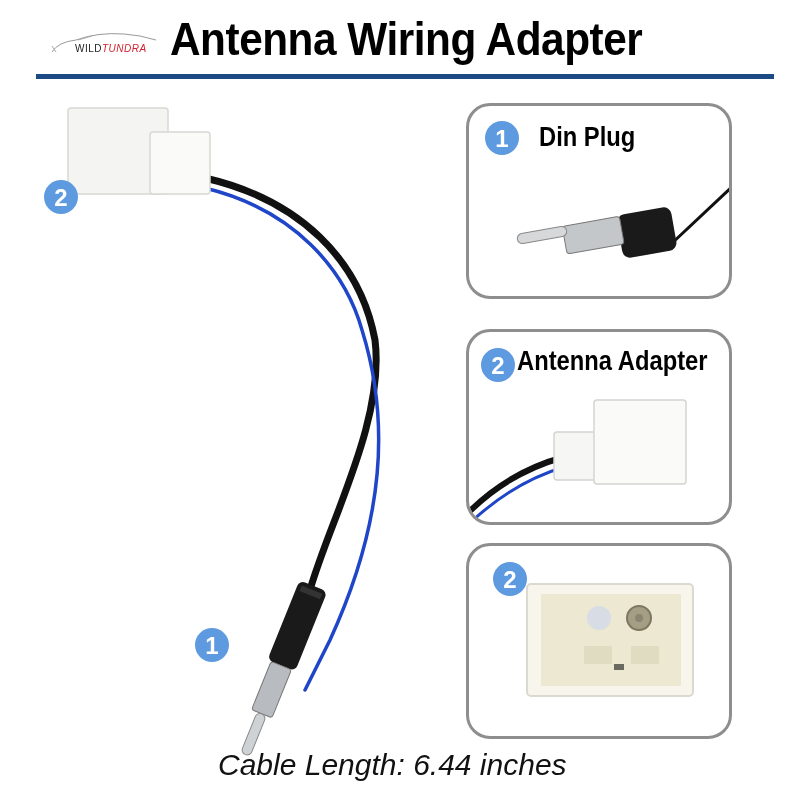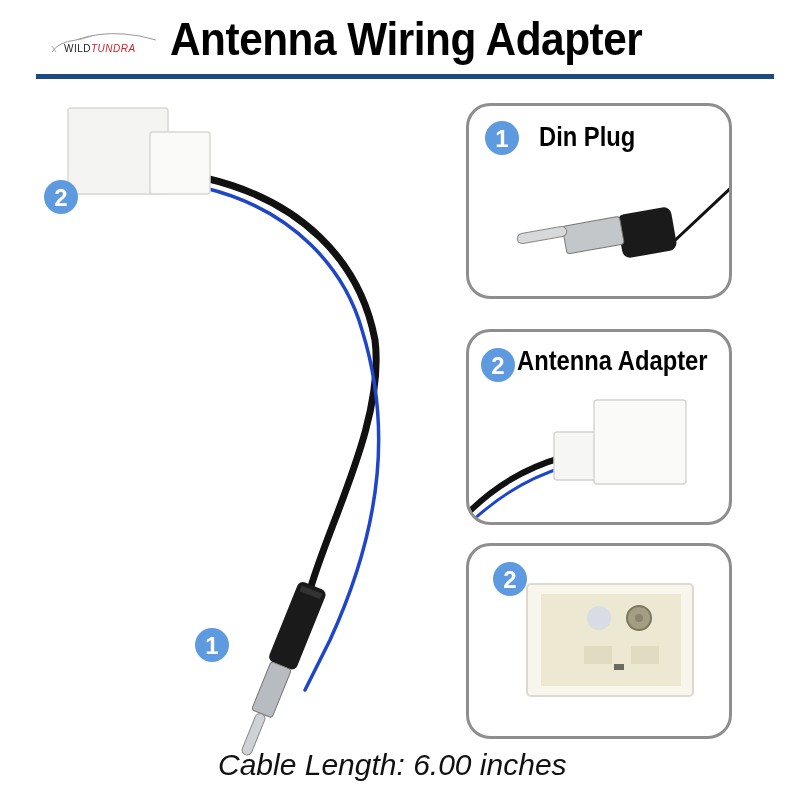--- a/index.html
+++ b/index.html
@@ -1,20 +1,20 @@
 <!DOCTYPE html>
 <html><head>
 <meta charset="utf-8">
 <style>
   html, body { margin:0; padding:0; background:#ffffff; }
   body { width:800px; height:800px; position:relative; overflow:hidden; font-family:"Liberation Sans", sans-serif; }
   .abs { position:absolute; }
   .logo { left:48px; top:30px; width:110px; height:28px; }
   .logo-text { position:absolute; left:16px; top:13px; font-size:10px; letter-spacing:0.5px; font-family:"Liberation Sans", sans-serif; }
-  .logo-text .wild { color:#222; }
+  .logo-text .wild { color:#222;margin-left:11px; }
   .logo-text .tundra { color:#d5202e;font-style:italic; }
   .title { left:170px; top:12px; font-size:46px; font-weight:bold; color:#000; letter-spacing:-0.5px; transform:scaleX(0.92); transform-origin:left top; white-space:nowrap; }
   .rule { left:36px; top:74px; width:738px; height:5px; background:#1c4a84; }
   .badge { position:absolute; width:34px; height:34px; border-radius:50%; background:#5e9ae0; color:#fff; font-weight:bold; font-size:24px; text-align:center; line-height:35px; font-family:"Liberation Sans", sans-serif; }
   .panel { position:absolute; left:466px; width:266px; border:3px solid #8e8e8e; border-radius:24px; background:#fff; box-sizing:border-box; overflow:hidden; }
   .panel-label { position:absolute; font-size:27px; font-weight:bold; color:#000; transform:scaleX(0.88); transform-origin:left top; white-space:nowrap; }
   .caption { left:218px; top:748px; font-size:30px; font-style:italic; color:#111; white-space:nowrap; }
   svg { position:absolute; left:0; top:0; }
 </style>
 </head>
@@ -79,13 +79,13 @@
     <rect x="72" y="48" width="140" height="92" fill="#ece8d2"></rect>
     <circle cx="130" cy="72" r="12" fill="#d8dce4"></circle>
     <circle cx="170" cy="72" r="12" fill="#a49e84" stroke="#7d7762" stroke-width="2"></circle>
     <circle cx="170" cy="72" r="4" fill="#8a8470"></circle>
     <rect x="115" y="100" width="28" height="18" fill="#e0dcc2"></rect>
     <rect x="162" y="100" width="28" height="18" fill="#e0dcc2"></rect>
     <rect x="145" y="118" width="10" height="6" fill="#6a6a60"></rect>
   </svg>
 </div>
 
-<div class="abs caption">Cable Length: 6.00 inches</div>
+<div class="abs caption">Cable Length: 6.44 inches</div>
 
 </body></html>

